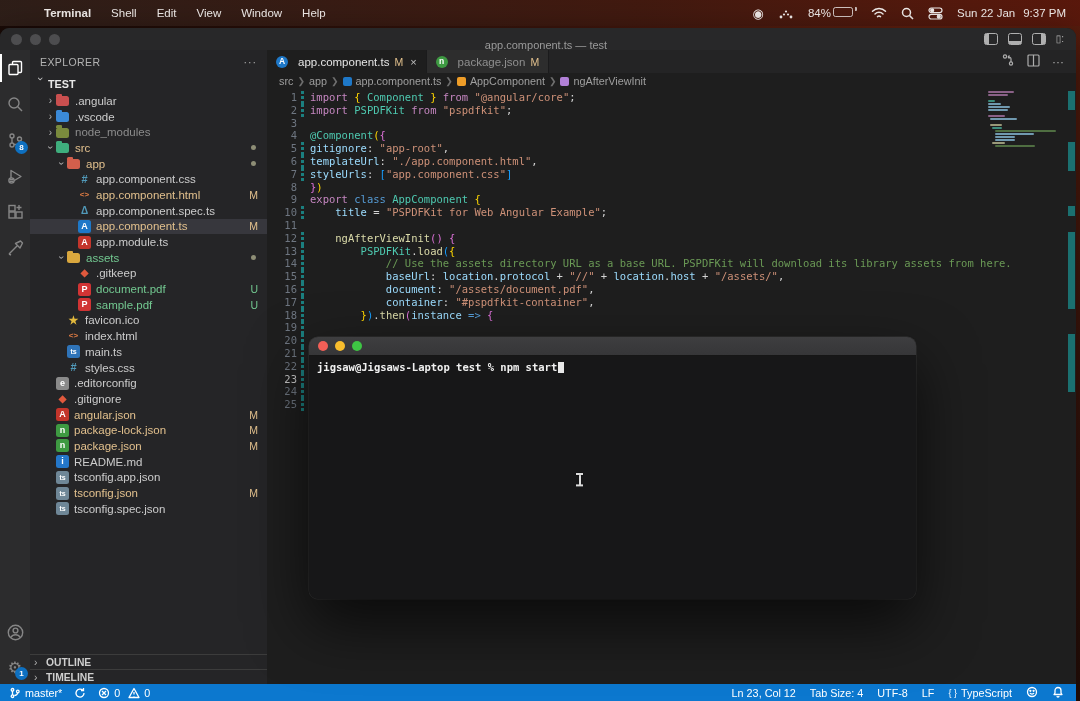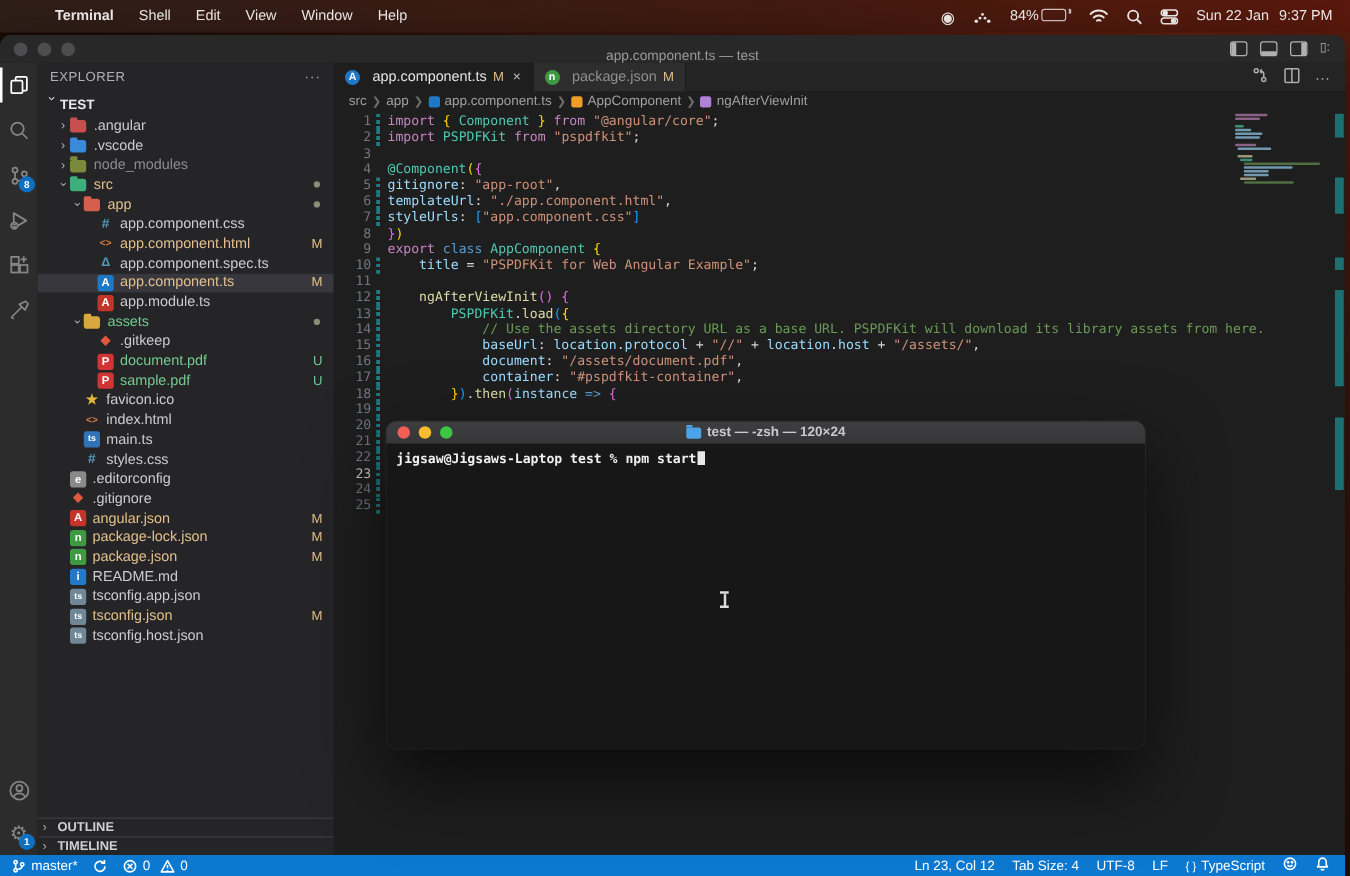--- a/index.html
+++ b/index.html
@@ -410,21 +410,21 @@
             </div>
             <div class="tree-row" style="padding-left: 15px;">
               <span class="chev"></span>
               <span class="ficon" style="background: rgb(111, 135, 151); color: rgb(255, 255, 255); font-size: 7px;">ts</span>
               <span class="c-modified">tsconfig.json</span>
               <span class="badge c-modified">M</span>
             </div>
             <div class="tree-row" style="padding-left: 15px;">
               <span class="chev"></span>
               <span class="ficon" style="background: rgb(111, 135, 151); color: rgb(255, 255, 255); font-size: 7px;">ts</span>
-              <span class="c-default">tsconfig.host.json</span>
+              <span class="c-default">tsconfig.spec.json</span>
             </div>
           </div>
         <div class="sb-bottom">
           <div class="sb-sec">
               <span class="chev">›</span>
               <span>OUTLINE</span>
             </div>
           <div class="sb-sec">
               <span class="chev">›</span>
               <span>TIMELINE</span>
@@ -600,24 +600,20 @@
     </div>
   </div>
 
   <div class="terminal">
     <div class="term-titlebar">
       <div class="term-lights">
         <span class="term-light tl-red"></span>
         <span class="term-light tl-yellow"></span>
         <span class="term-light tl-green"></span>
       </div>
-      <span class="term-title">
-        <span class="mini-folder"></span>
-        <span>test — -zsh — 120×24</span>
-      </span>
     </div>
     <div class="term-body">
       <span>jigsaw@Jigsaws-Laptop test % npm start</span><span class="term-cursor"></span>
     </div>
   </div>
 
   <div class="ibeam"></div>
 </div>
 
 </body></html>

